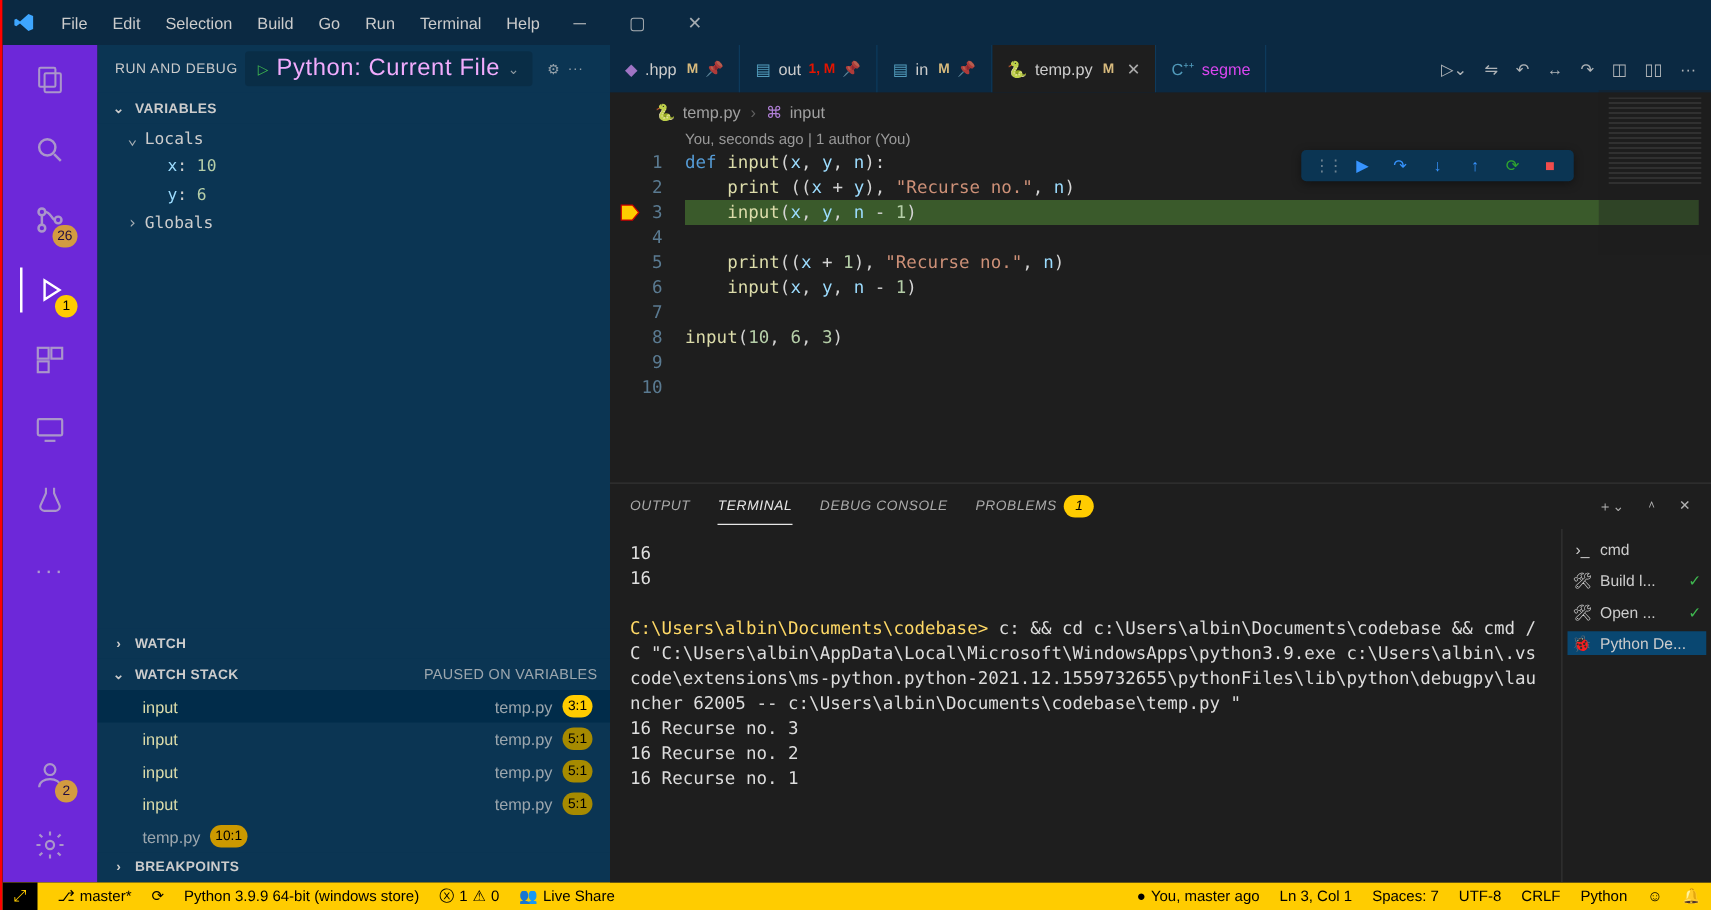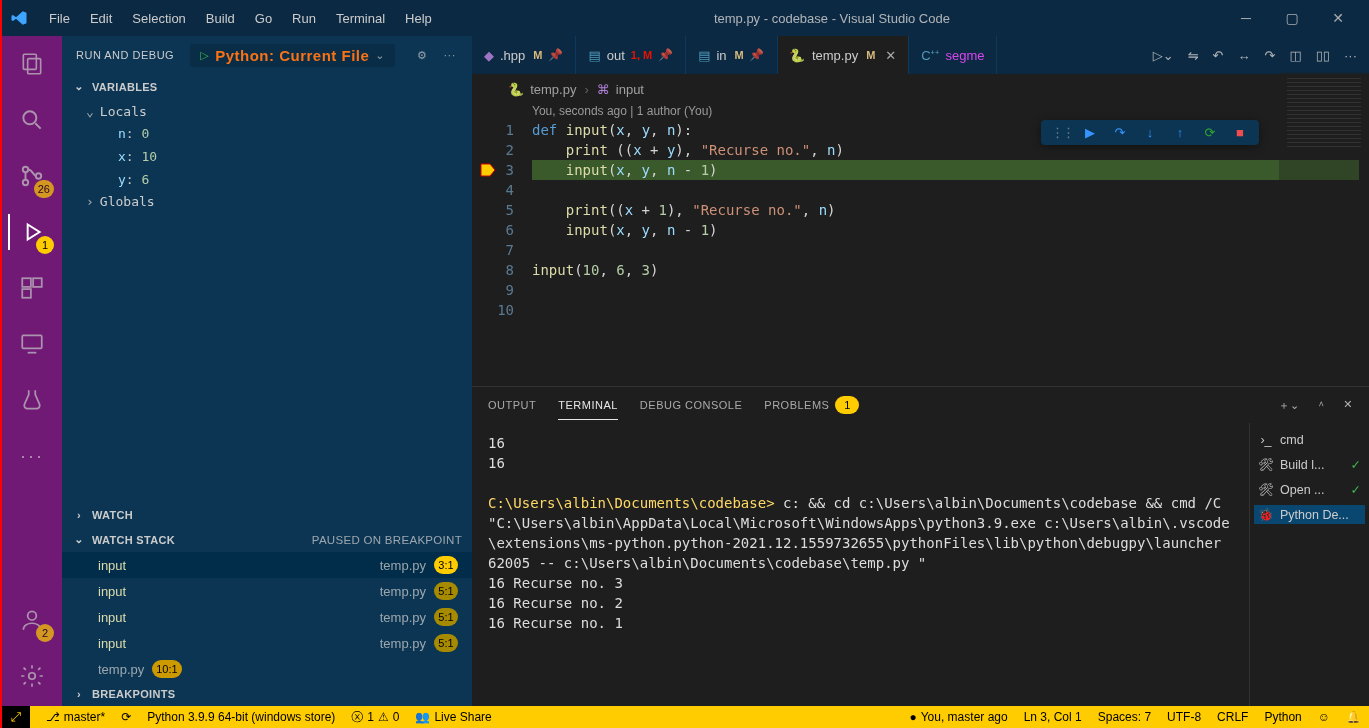--- a/index.html
+++ b/index.html
@@ -34,22 +34,22 @@
   .titlebar .win-controls div { width: 46px; height: 36px; display:flex; align-items:center; justify-content:center; opacity:.8; font-size:14px; }
 
   .main {
     flex: 1;
     display: flex;
     overflow: hidden;
   }
 
   
   .activitybar {
-    width: 60px;
-    background: #701a75;
+    width: 76px;
+    background: #6d28d9;
     display: flex;
     flex-direction: column;
     align-items: center;
     padding-top: 10px;
     justify-content: space-between;
   }
   .activitybar .top, .activitybar .bottom { display:flex; flex-direction:column; align-items:center; gap: 20px; }
   .activitybar .bottom { margin-bottom: 12px; }
   .activitybar .act-icon {
     width: 48px; height: 36px;
@@ -72,32 +72,32 @@
   
   .sidebar {
     width: 410px;
     background: #0b3553;
     display:flex; flex-direction:column;
     overflow:hidden;
   }
   .sidebar-header {
     height: 38px; display:flex; align-items:center; padding:0 14px;
     font-size: 11px; letter-spacing:.5px; color:#ccc;
-    gap: 16px;
+    gap: 6px;
   }
   .sidebar-header .label { flex:0 0 auto; }
   .sidebar-header .config-picker {
     display:flex; align-items:center; gap:6px;
     background: rgba(0,0,0,0.15);
     padding: 3px 10px;
     border-radius:3px;
     flex:0 0 auto;
   }
   .sidebar-header .play { color:#3fb950; }
-  .sidebar-header .config-name { font-size:15px; color:#f97316;font-weight:bold; }
+  .sidebar-header .config-name { font-size:19px; color:#f0abfc; }
   .sidebar-header .chev { opacity:.7; }
   .sidebar-header .gear { margin-left:6px; opacity:.7; }
   .sidebar-header .dots { opacity:.7; }
 
   .panel-section .section-head {
     display:flex; align-items:center; gap:6px;
     padding: 6px 10px; font-size:11px; font-weight:700; letter-spacing:.3px;
     background:#0b3553;
   }
   .panel-section .section-head .chev-s { width:14px; text-align:center;}
@@ -220,21 +220,21 @@
   .editor-body { flex:1; display:flex; flex-direction:column; overflow:hidden; margin-bottom: 2px;}
 
   .lower-panel {
     height: 320px; border-top:1px solid #333; display:flex; flex-direction:column;
     background:#1e1e1e;
   }
   .panel-tabs {
     display:flex; align-items:center; gap:22px; padding:0 16px; height:36px;
     font-size:11px; letter-spacing:.5px;
   }
-  .panel-tabs .ptab { color:#aaa; cursor:default; position:relative; display:flex; gap:6px; align-items:center;}
+  .panel-tabs .ptab { color:#aaa; cursor:default; position:relative; display:flex; gap:6px; align-items:center;font-style:italic;}
   .panel-tabs .ptab.active { color:#e7e7e7;}
   .panel-tabs .ptab.active::after { content:""; position:absolute; left:0; right:0; bottom:-9px; height:1px; background:#e7e7e7;}
   .panel-tabs .ptab .pill { font-size:11px;}
   .panel-tabs .right { margin-left:auto; display:flex; gap:16px; color:#ccc;}
   .panel-tabs .right .icn { opacity:.85;}
 
   .terminal-body {
     flex:1; display:flex; overflow:hidden;
   }
   .term-output {
@@ -273,21 +273,20 @@
   <div class="menu">
     <span>File</span>
     <span>Edit</span>
     <span>Selection</span>
     <span>Build</span>
     <span>Go</span>
     <span>Run</span>
     <span>Terminal</span>
     <span>Help</span>
   </div>
-  <div class="title">temp.py - codebase - Visual Studio Code</div>
   <div class="win-controls">
     <div>─</div>
     <div>▢</div>
     <div>✕</div>
   </div>
 </div>
 
 <div class="main">
 
   <div class="activitybar">
@@ -375,23 +374,20 @@
       <div class="section-head">
         <span class="chev-s">⌄</span>
         <span>VARIABLES</span>
       </div>
       <div class="var-tree">
         <div class="var-scope">
           <span class="chev-s">⌄</span>
           <span>Locals</span>
         </div>
         <div class="var-item">
-          <span class="var-key">n</span><span class="var-colon">: </span><span class="var-val">0</span>
-        </div>
-        <div class="var-item">
           <span class="var-key">x</span><span class="var-colon">: </span><span class="var-val">10</span>
         </div>
         <div class="var-item">
           <span class="var-key">y</span><span class="var-colon">: </span><span class="var-val">6</span>
         </div>
         <div class="var-scope">
           <span class="chev-s">›</span>
           <span>Globals</span>
         </div>
       </div>
@@ -403,21 +399,21 @@
       <div class="section-head">
         <span class="chev-s">›</span>
         <span>WATCH</span>
       </div>
     </div>
 
     <div class="panel-section callstack-block">
       <div class="section-head">
         <span class="chev-s">⌄</span>
         <span>WATCH STACK</span>
-        <span class="extra">PAUSED ON BREAKPOINT</span>
+        <span class="extra">PAUSED ON VARIABLES</span>
       </div>
       <div class="callstack-list">
         <div class="stack-row active">
           <span class="fn">input</span>
           <span class="file">temp.py</span>
           <span class="pill">3:1</span>
         </div>
         <div class="stack-row">
           <span class="fn">input</span>
           <span class="file">temp.py</span>

